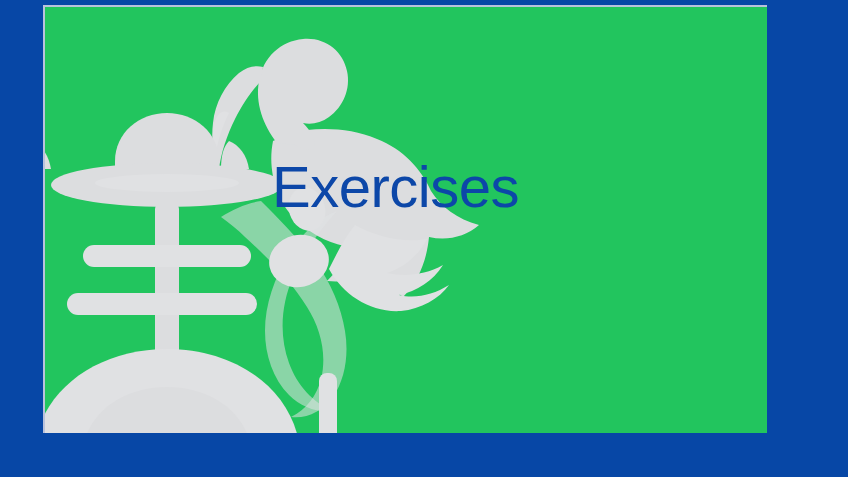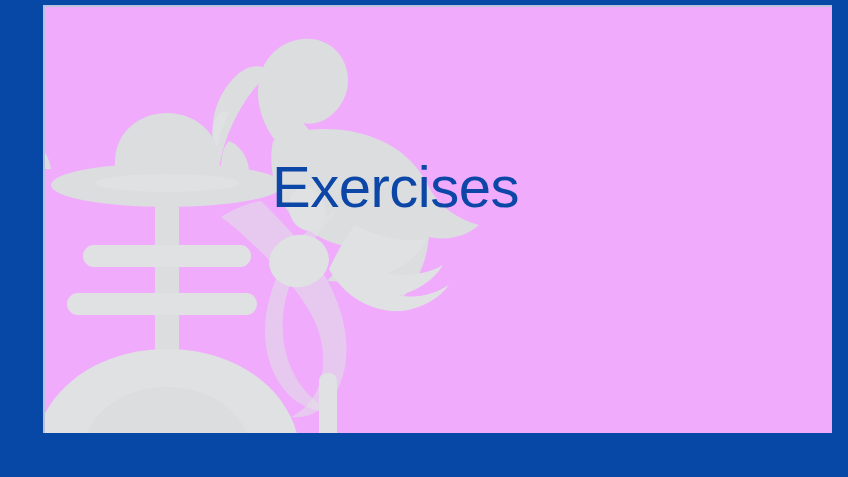--- a/index.html
+++ b/index.html
@@ -21,23 +21,23 @@
     position: absolute;
     inset: 0;
     background: #0747a6;
   }
 
   
   #content-panel {
     position: absolute;
     left: 43px;
     top: 5px;
-    width: 789px;
+    width: 724px;
     height: 428px;
-    background: #f0abfc;
+    background: #22c55e;
     border-top: 2px solid #b9c2dc;
     border-left: 2px solid #b9c2dc;
     border-right: 0;
     border-bottom: 0;
     box-sizing: border-box;
     overflow: hidden;
   }
 
   
   #watermark {

